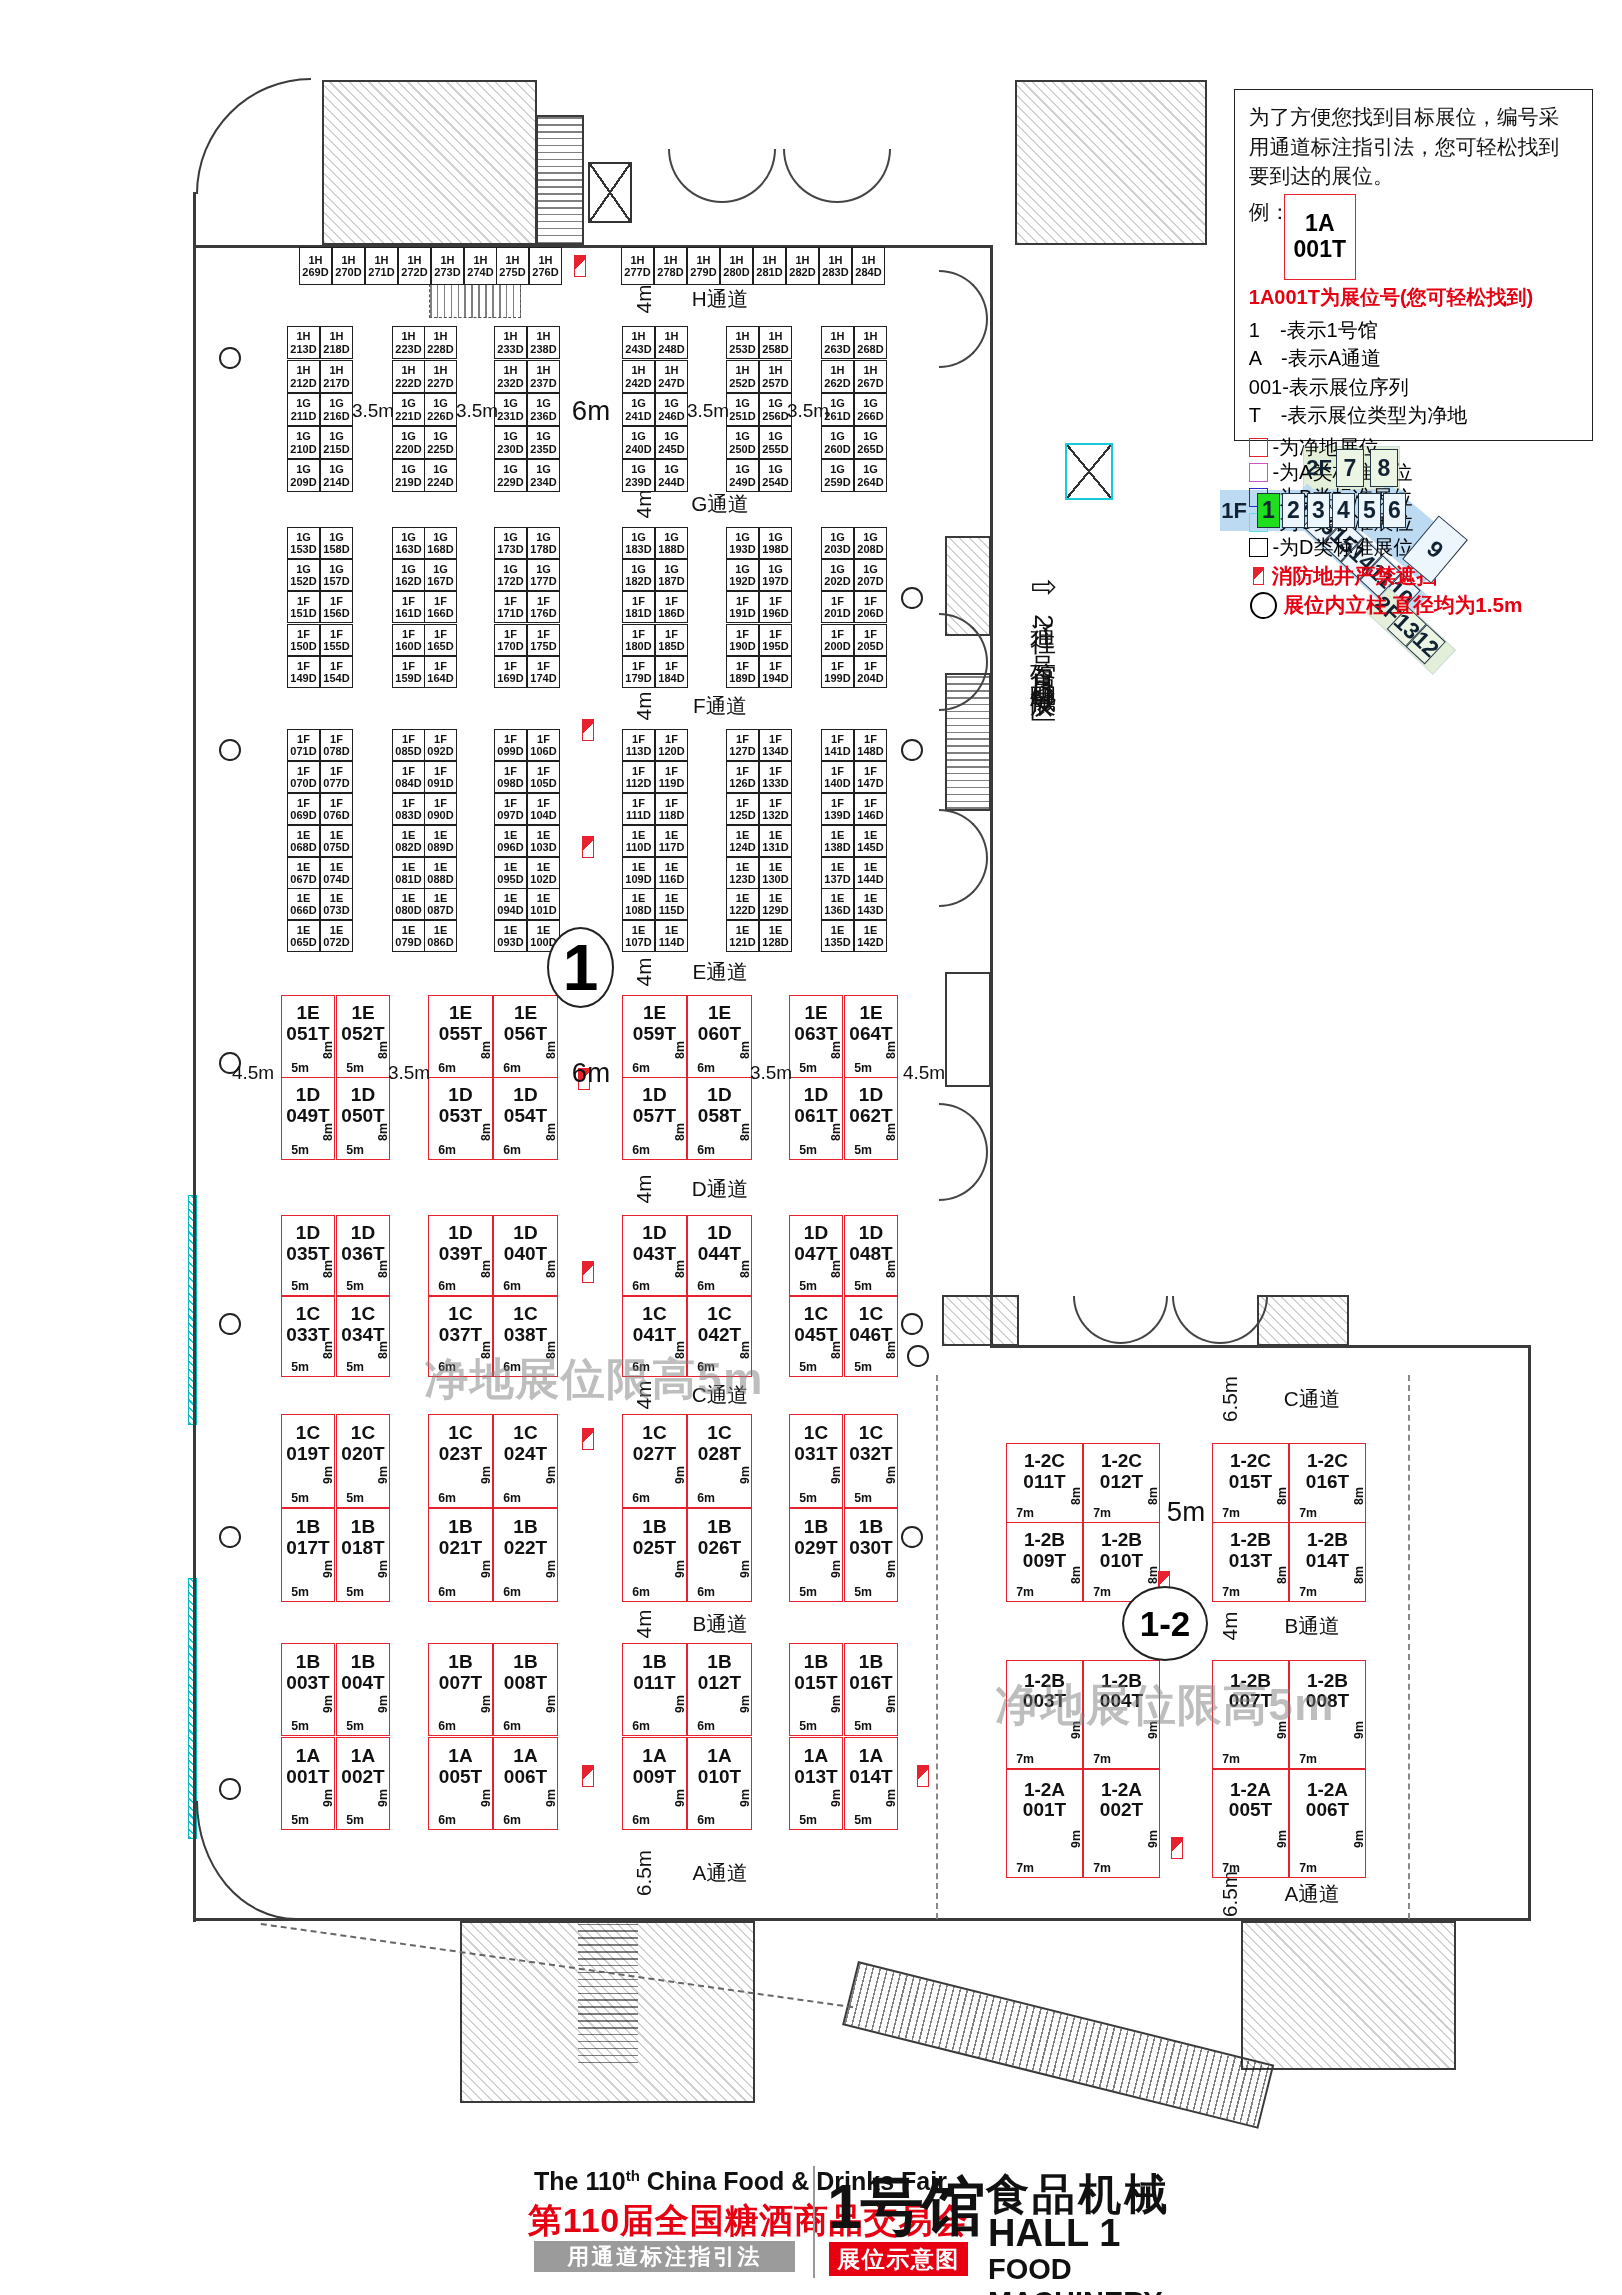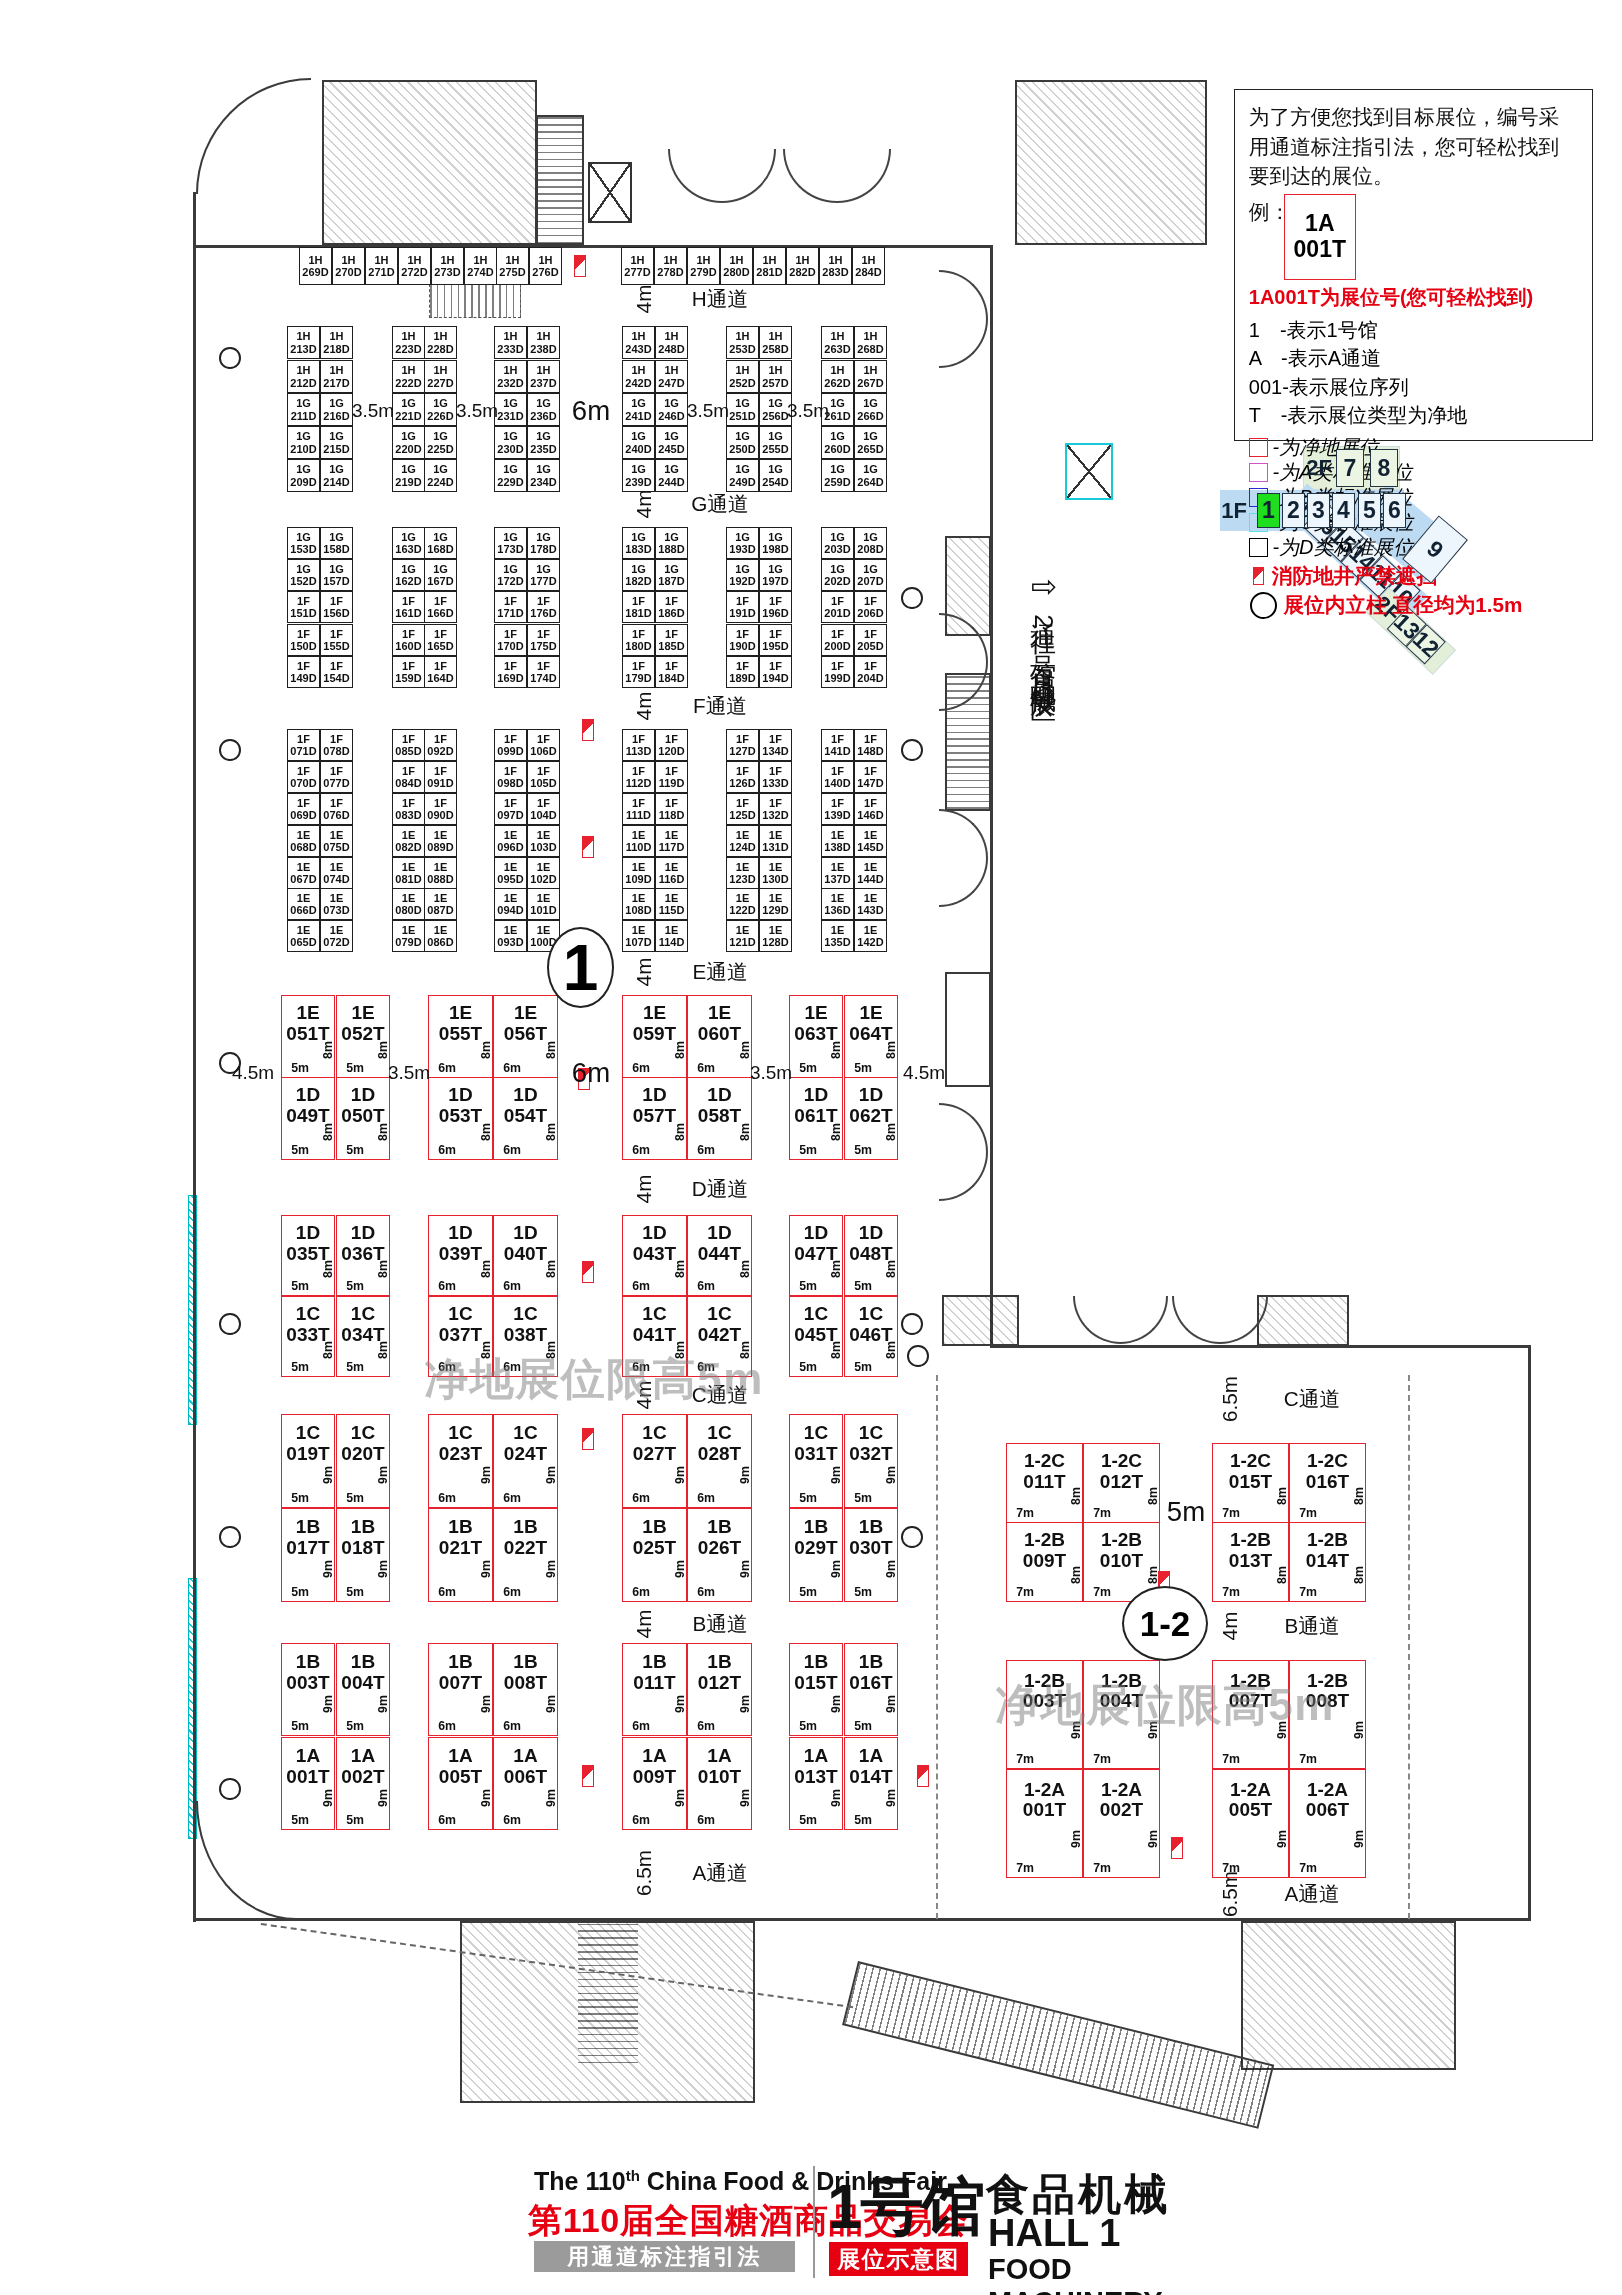--- a/index.html
+++ b/index.html
@@ -91,21 +91,21 @@
     <div class="intro" style="position:absolute;left:13.8px;top:107px;">例：</div>
     <div class="exbox">
       <span>1A</span>
       <span>001T</span>
     </div>
     <div class="headline red">1A001T为展位号(您可轻松找到)</div>
     <div class="rule">1　-表示1号馆</div>
     <div class="rule">A　-表示A通道</div>
     <div class="rule">001-表示展位序列</div>
     <div class="rule">T　-表示展位类型为净地</div>
-    <div id="swatches" style="margin-top:6.1px;font-style:italic;">
+    <div id="swatches" style="margin-top:6.1px;">
         <div class="swrow">
           <span class="sw" style="border-color:#e8212e"></span>
           <span class="swlab">-为净地展位</span>
         </div>
         <div class="swrow">
           <span class="sw" style="border-color:#cc55cc"></span>
           <span class="swlab">-为A类标准展位</span>
         </div>
         <div class="swrow">
           <span class="sw" style="border-color:#2a2ad4"></span>

